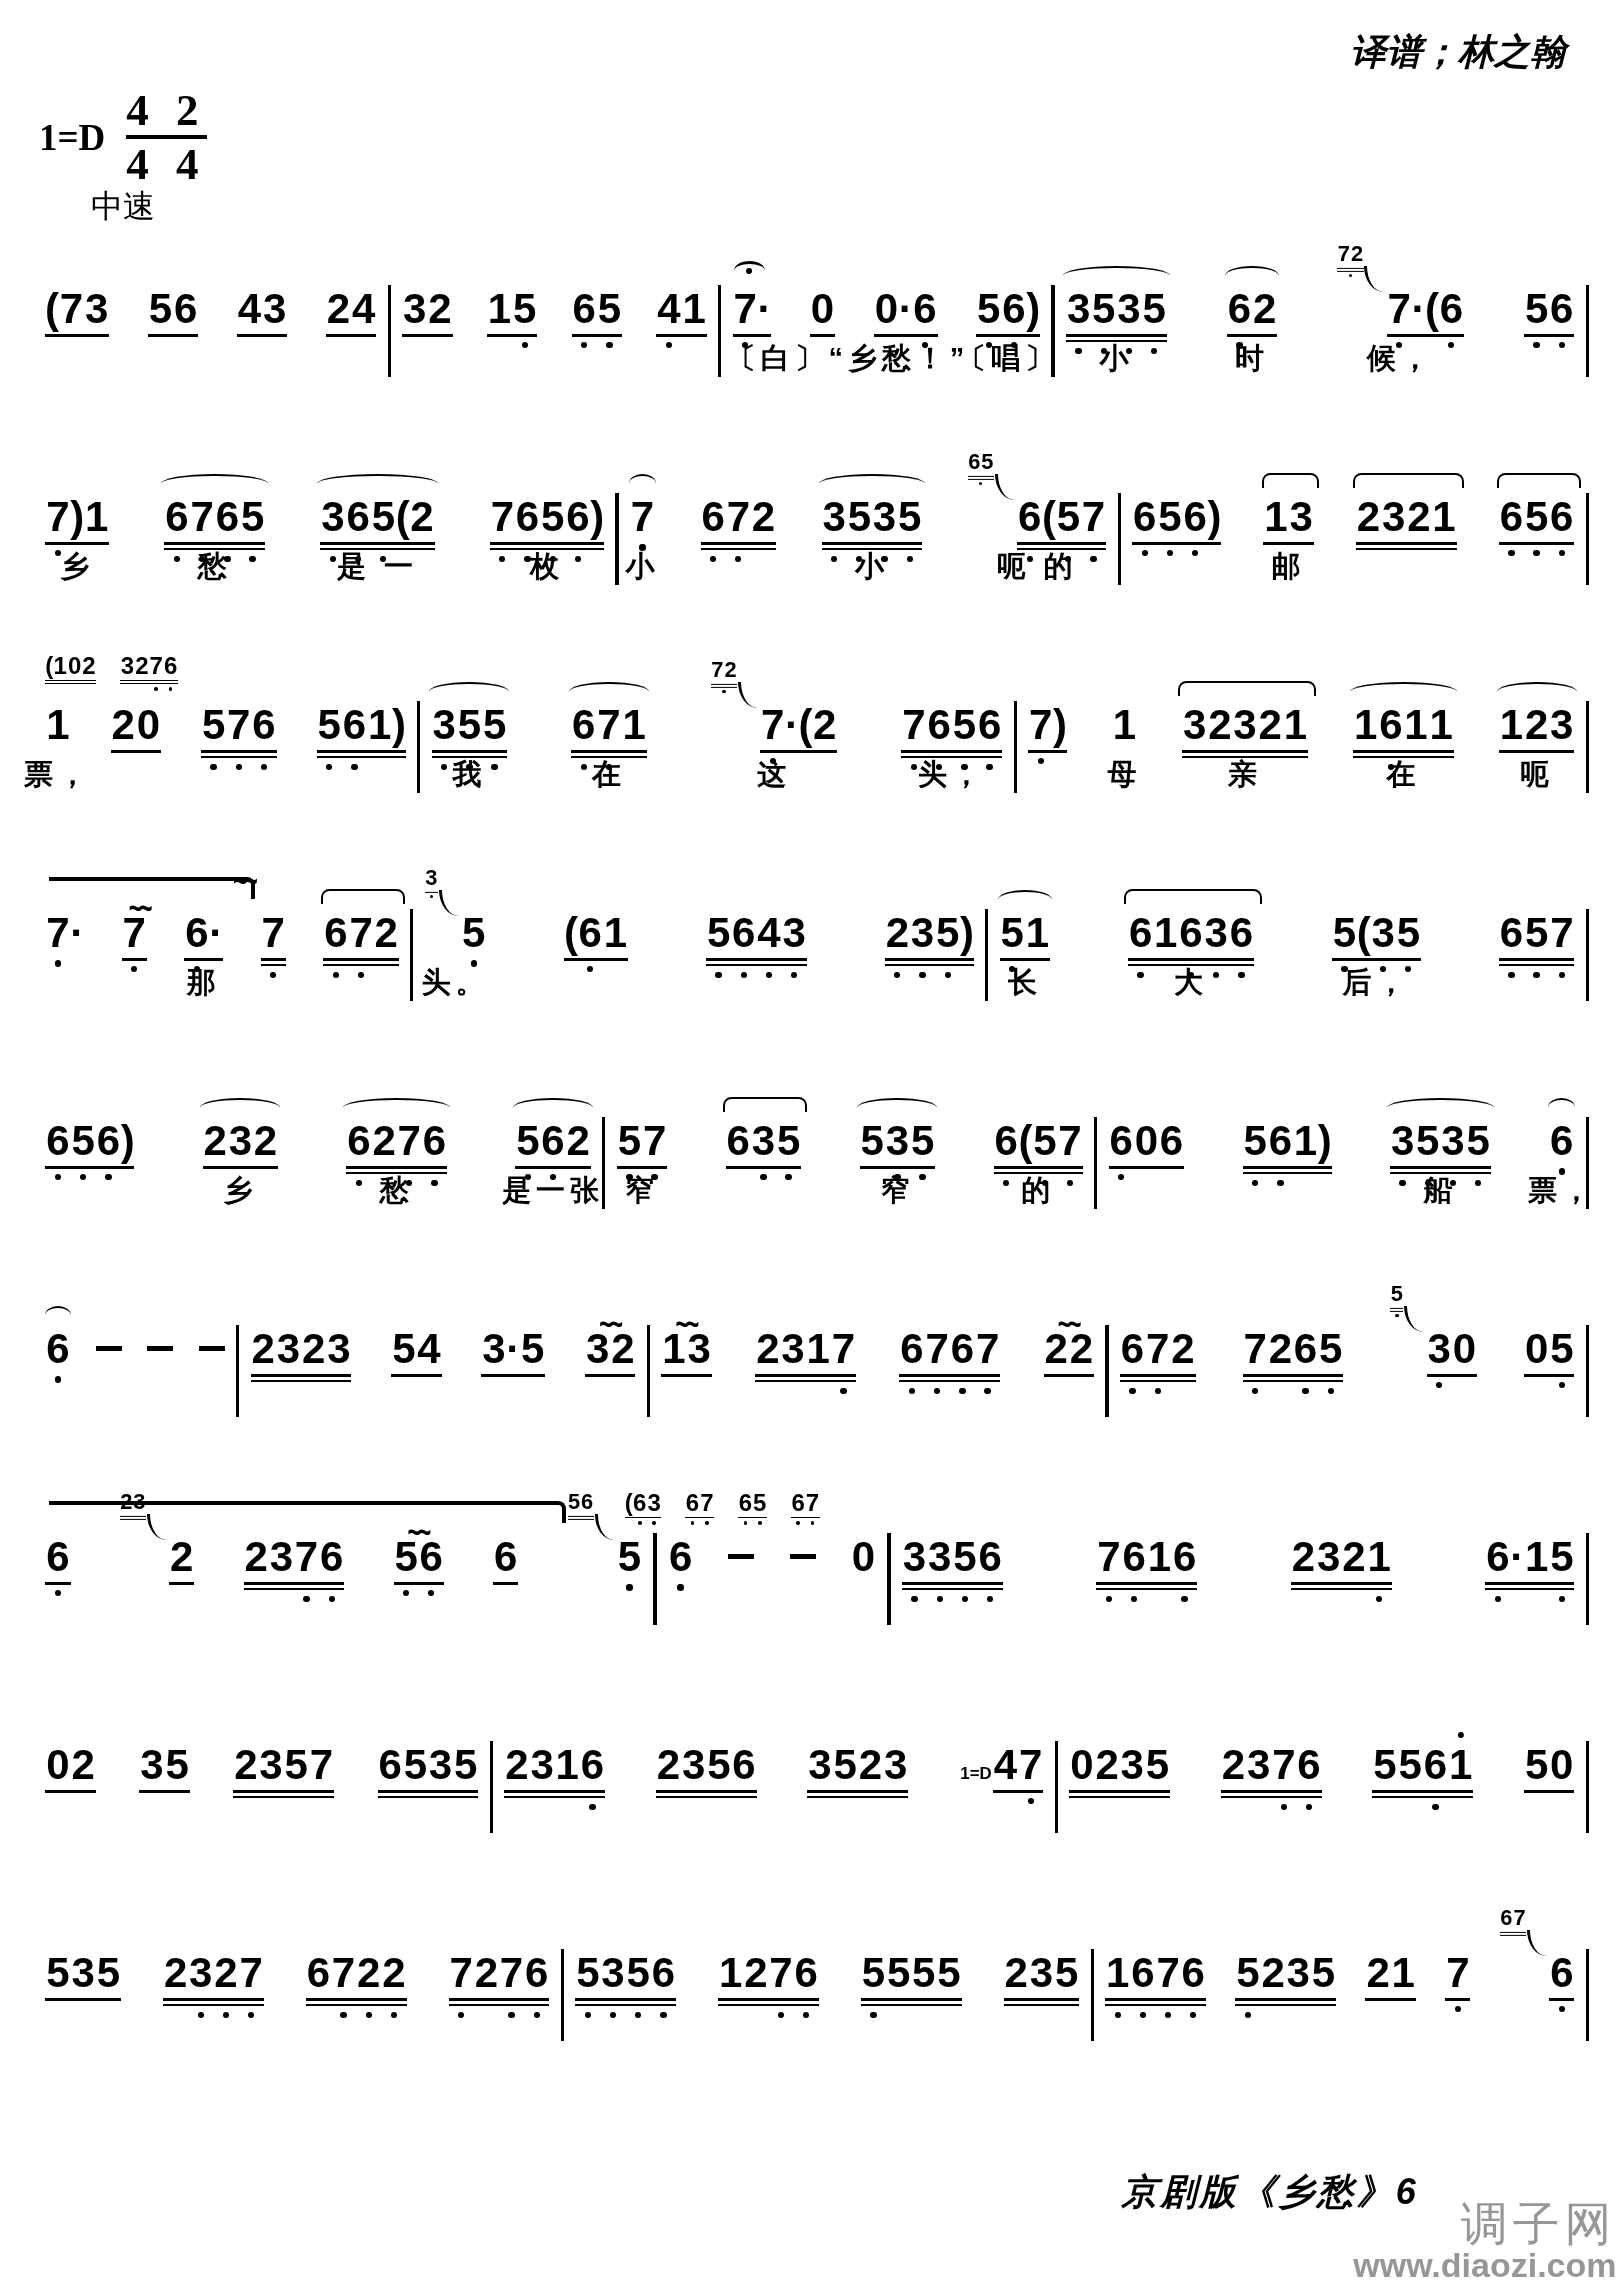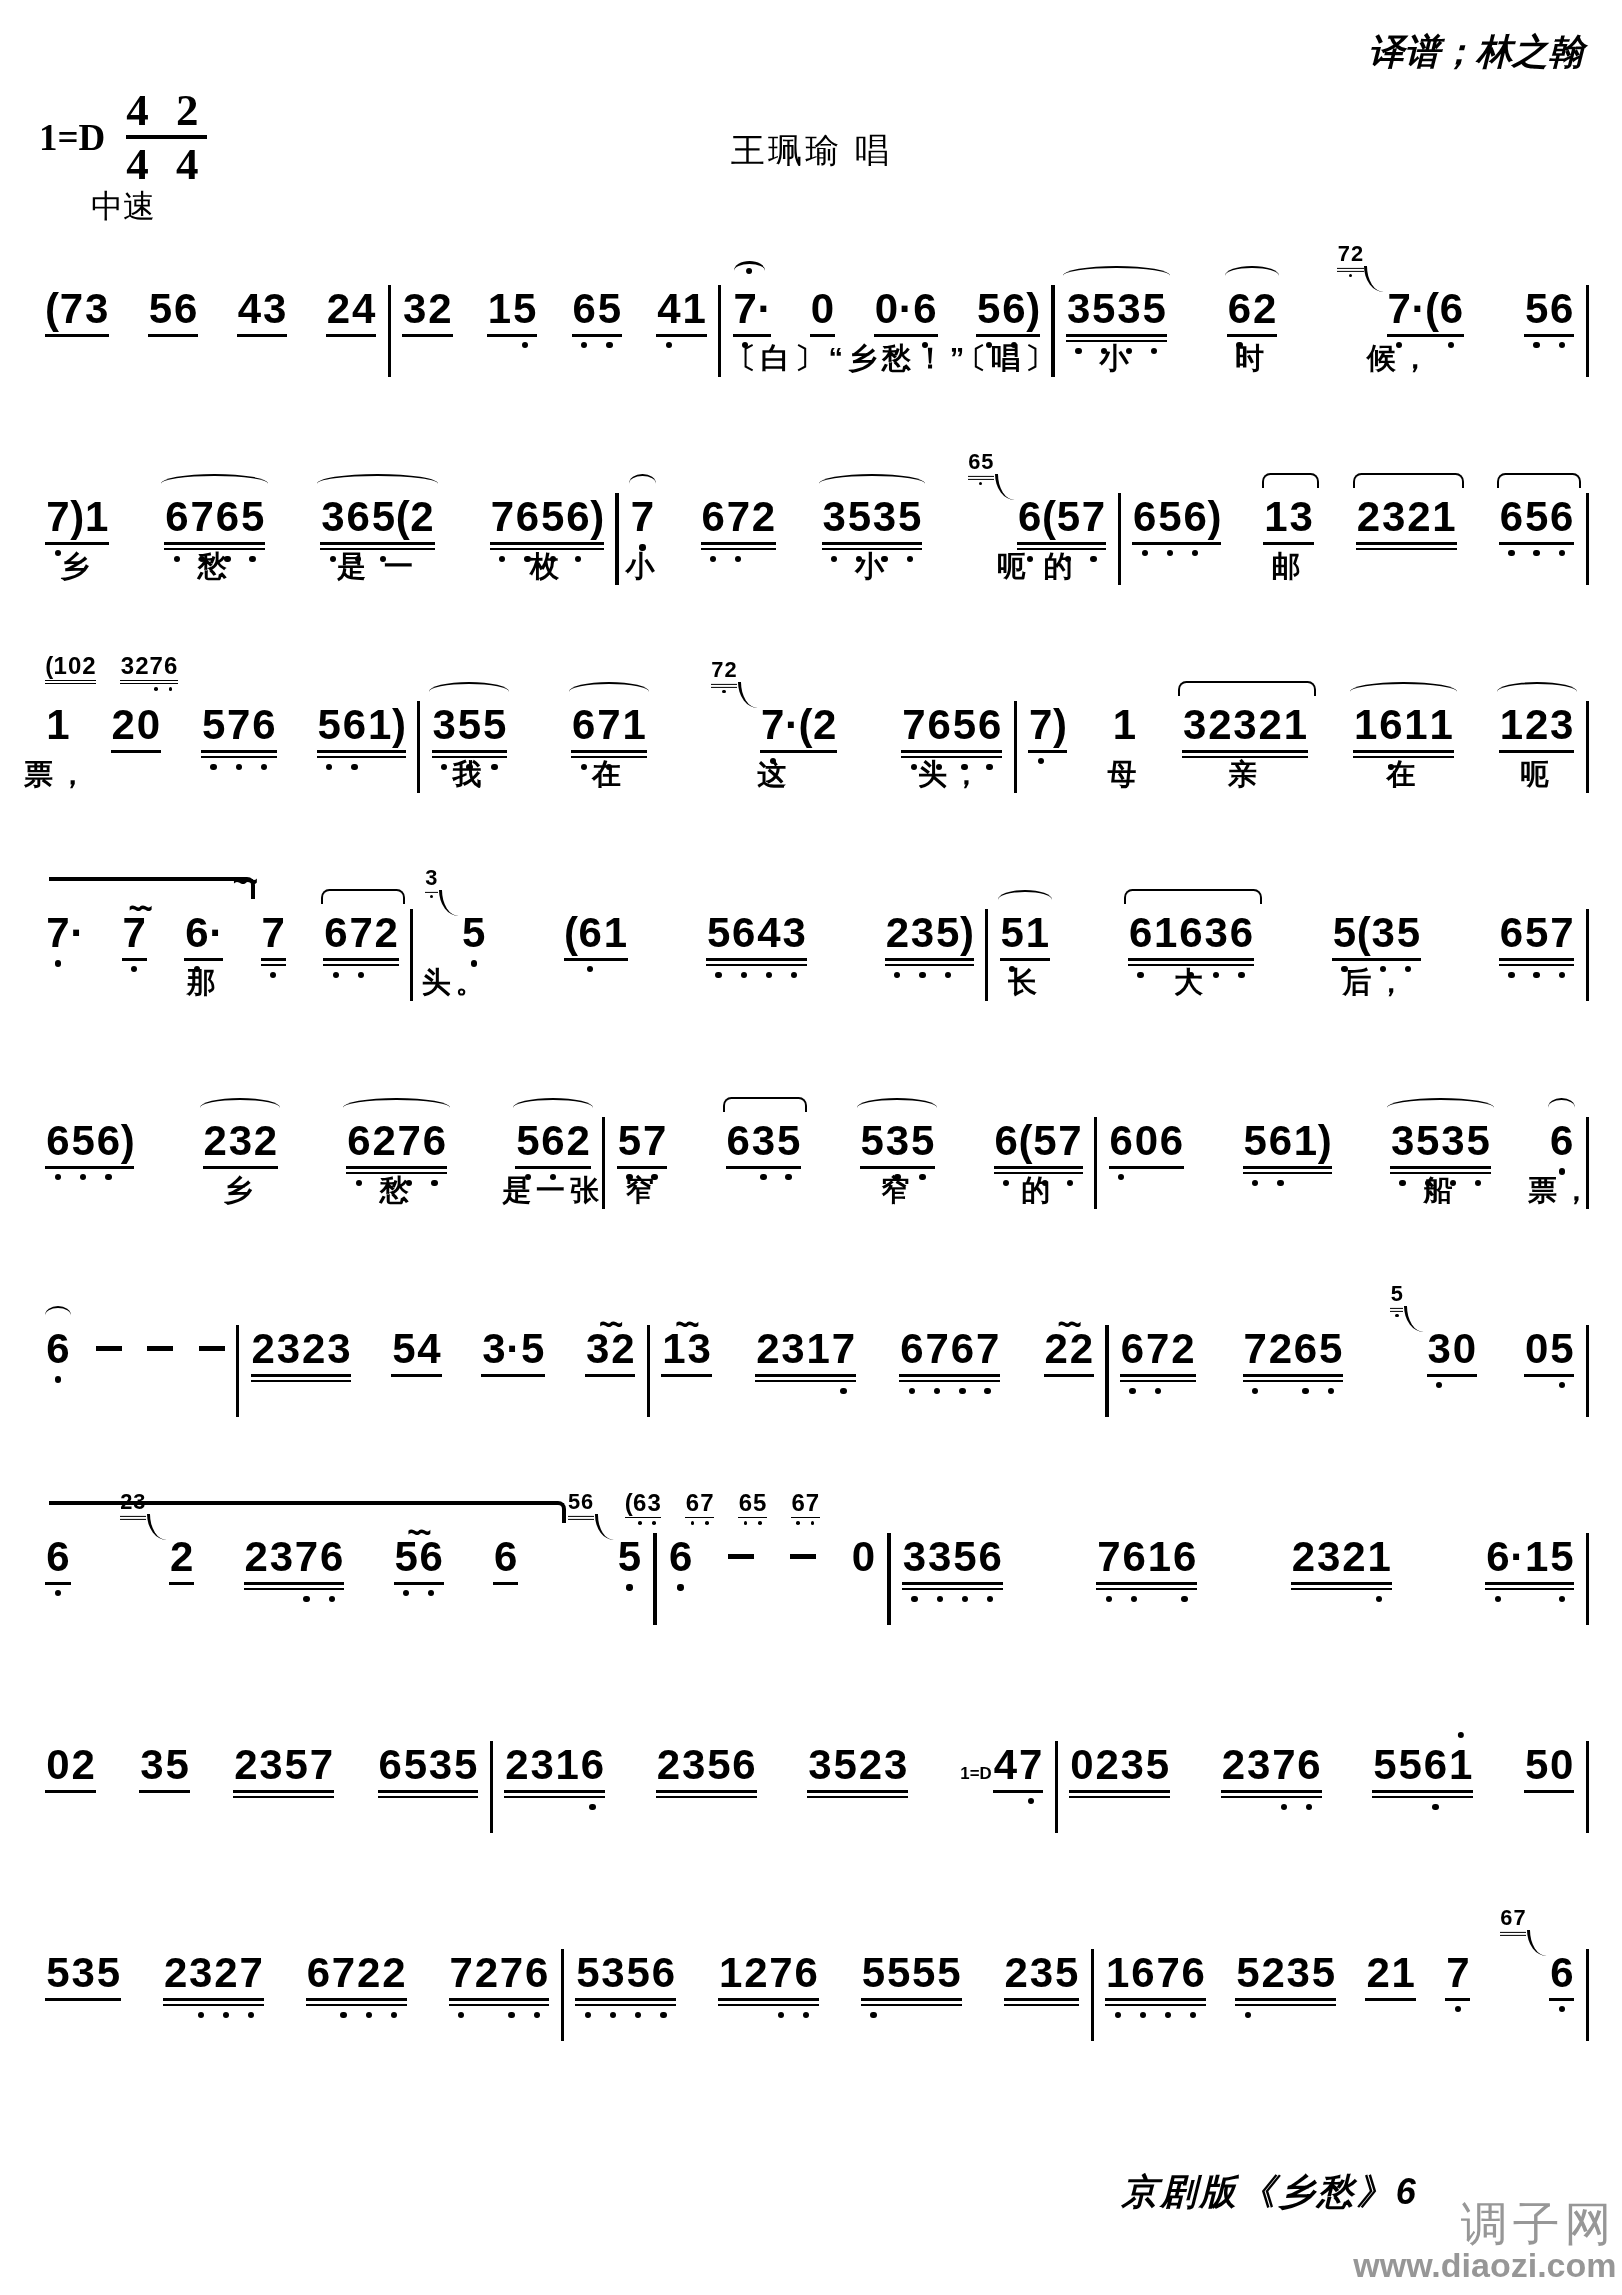--- a/index.html
+++ b/index.html
@@ -1,19 +1,19 @@
 <!DOCTYPE html>
 <html style="font-size:13px"><head>
 <meta charset="utf-8">
 <style>
   html,body{margin:0;padding:0;background:#e8e8e8;}
   .page{width:1623px;height:2295px;position:relative;background:#ffffff;overflow:hidden;
         font-family:"Liberation Sans","DejaVu Sans",sans-serif;color:#000;}
   
-  .translator{position:absolute;top:28px;right:39px;font-size:36px;font-weight:bold;font-style:italic;}
+  .translator{position:absolute;top:28px;right:57px;font-size:36px;font-weight:bold;font-style:italic;}
   .title{position:absolute;top:50px;left:0;right:0;text-align:center;font-size:50px;font-weight:bold;
          font-style:italic;letter-spacing:6.5px;}
   .singer{position:absolute;top:128px;left:0;right:0;text-align:center;font-size:34px;letter-spacing:3.2px;}
   .keybox{position:absolute;top:88px;left:39px;display:flex;align-items:center;gap:21px;}
   .keysig{font-size:37px;font-weight:bold;font-family:"Liberation Serif","DejaVu Serif",serif;}
   .meter{display:inline-flex;flex-direction:column;align-items:center;font-weight:bold;
          font-family:"Liberation Serif","DejaVu Serif",serif;line-height:1;}
   .meter .mt,.meter .mb{font-size:45px;letter-spacing:8px;}
   .meter .mbar{width:100%;height:4px;background:#000;margin:2.4px 0;}
   .tempo{position:absolute;top:185px;left:91px;font-size:32px;}
@@ -65,21 +65,20 @@
              font-style:italic;letter-spacing:3.2px;}
   .wm{position:absolute;bottom:11.4px;right:6.5px;text-align:right;color:#979797;line-height:1.05;}
   .wm .wm1{font-size:47px;font-weight:normal;letter-spacing:4.9px;}
   .wm .wm2{font-size:34px;font-weight:bold;}
 </style>
 </head>
 <body>
 
 <div class="page">
   <div class="translator">译谱；林之翰</div>
-  <div class="singer">王珮瑜 唱</div>
   <div class="keybox">
     <span class="keysig">1=D</span>
     <span class="meter">
       <span class="mt">4 2</span>
       <span class="mbar"></span>
       <span class="mb">4 4</span>
     </span>
   </div>
   <div class="tempo">中速</div>
 

